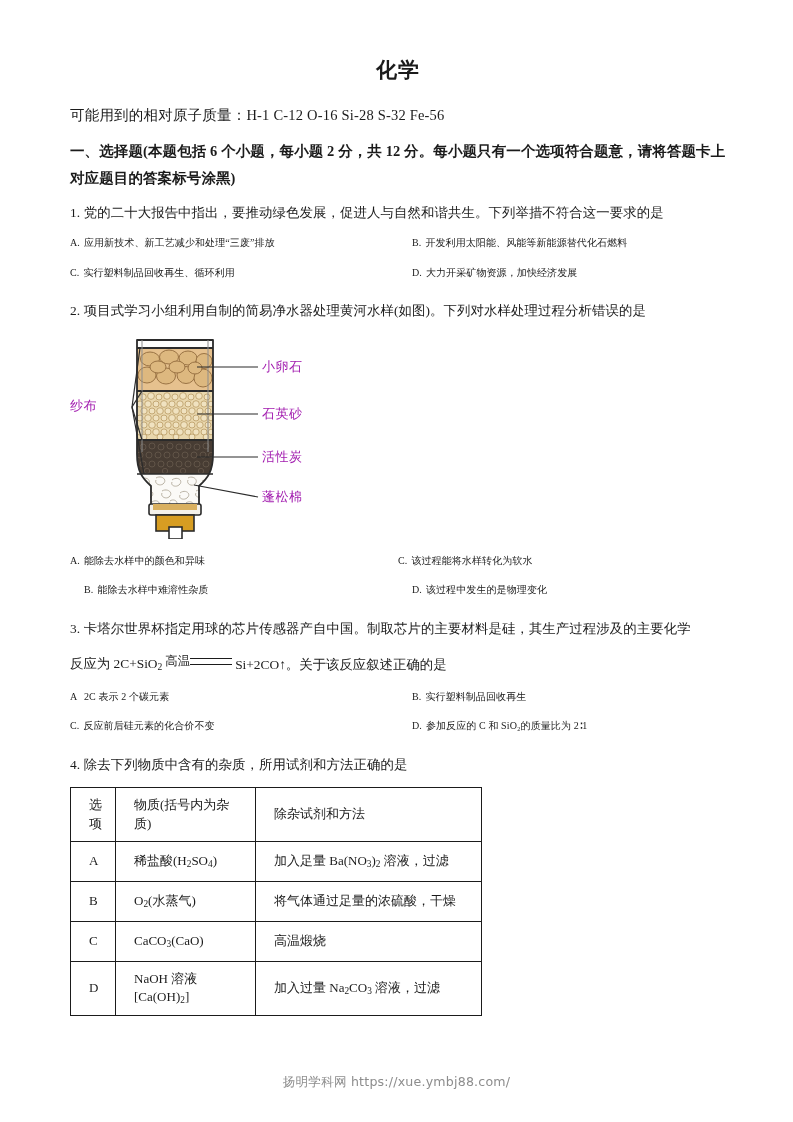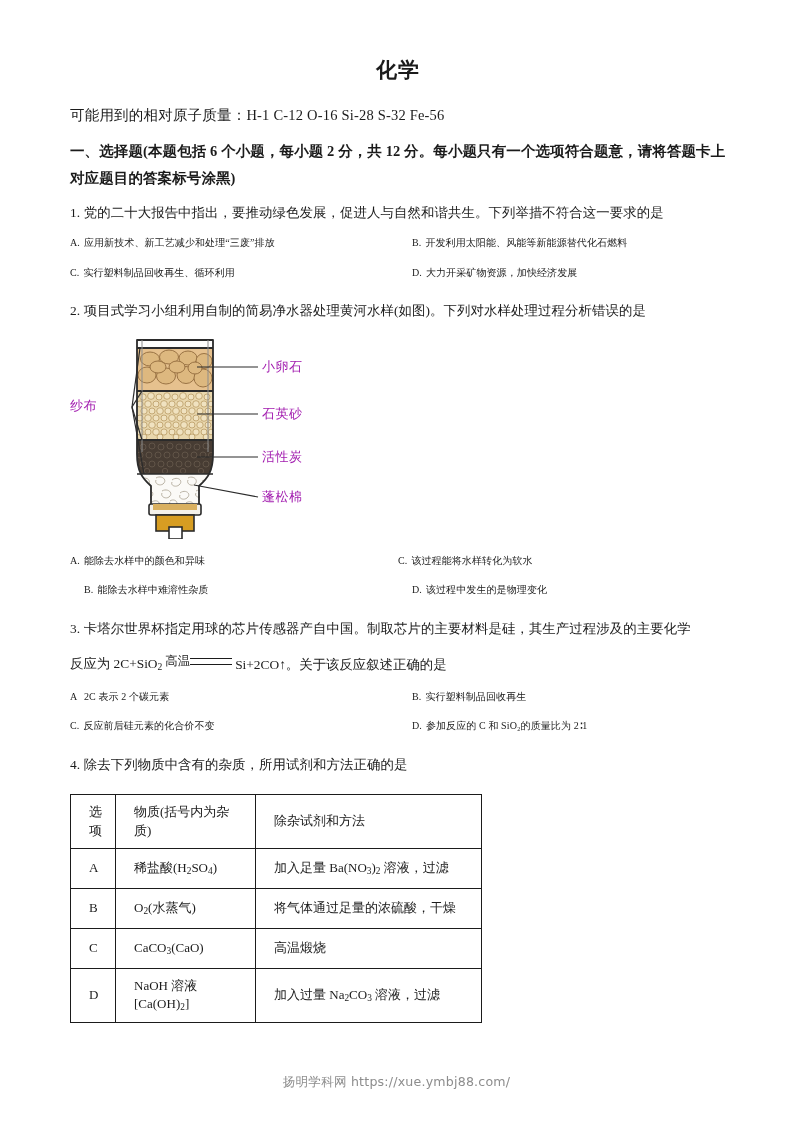--- a/index.html
+++ b/index.html
@@ -395,21 +395,21 @@
         <span class="lab">B.</span><span>实行塑料制品回收再生</span>
       </div>
       <div class="opt">
         <span class="lab">C.</span><span>反应前后硅元素的化合价不变</span>
       </div>
       <div class="opt wide-right">
         <span class="lab">D.</span><span>参加反应的 C 和 SiO₂的质量比为 2∶1</span>
       </div>
     </div>
 
-    <div class="qstem" style="margin-bottom:19px;">4. 除去下列物质中含有的杂质，所用试剂和方法正确的是</div>
+    <div class="qstem" style="margin-bottom:12px;">4. 除去下列物质中含有的杂质，所用试剂和方法正确的是</div>
 
     <table class="exam-table">
       <colgroup>
         <col class="col-a">
           <col class="col-b">
           <col class="col-c">
       </colgroup>
       <tbody>
         <tr>
           <th>选项</th>

